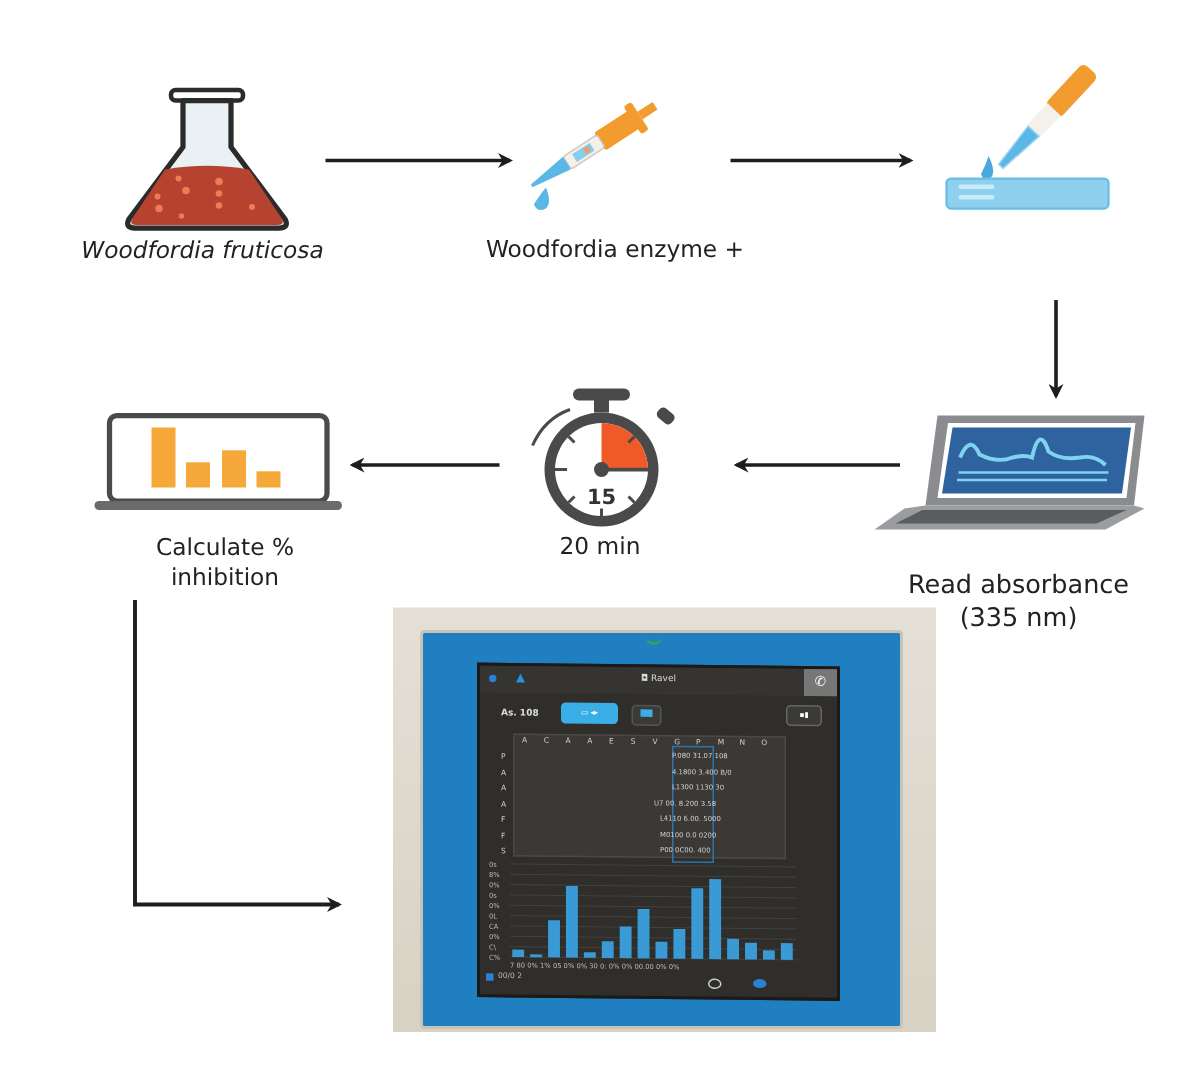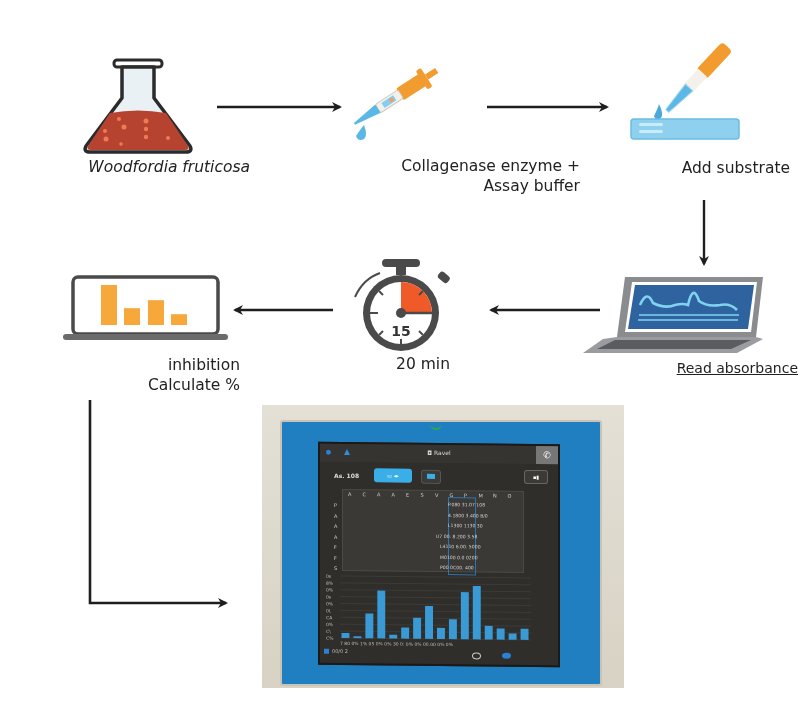--- a/index.html
+++ b/index.html
@@ -1,19 +1,19 @@
 <!DOCTYPE html>
 <html><head>
 <meta charset="utf-8">
 <style>
   html, body { margin:0; padding:0; }
   body { width:798px; height:714px; background:#ffffff; position:relative; overflow:hidden;
          font-family:"DejaVu Sans", sans-serif; color:#1e1e1e; }
   .abs { position:absolute; }
-  .label { position:absolute; text-align:right; font-size:15.5px; line-height:20px; color:#222; white-space:nowrap; }
+  .label { position:absolute; text-align:center; font-size:15.5px; line-height:20px; color:#222; white-space:nowrap; }
   .label .it { font-style:italic; }
   svg { position:absolute; overflow:visible; }
   .photo { position:absolute; left:262px; top:405px; width:362px; height:283px; background:#d9d4c8;
            background:linear-gradient(180deg,#e4e0d6 0%,#d8d2c4 100%); }
   .bezel { position:absolute; left:280px; top:420px; width:318px; height:262px; background:#1f7fc0;
            border:2px solid #c9c3b5; border-radius:3px; }
   .screen { position:absolute; left:318px; top:443px; width:238px; height:219px; background:#2f2e2b;
             border:2px solid #1b1a18; transform:skewY(0.6deg); }
   .scr-title { position:absolute; left:0; right:0; top:4px; text-align:center; font-size:6px; color:#d8d8d8; }
   .scr-btn { position:absolute; border-radius:3px; font-size:5px; color:#fff; text-align:center; line-height:14px; }
@@ -63,51 +63,50 @@
     <rect x="88" y="32" width="6" height="22" rx="2" fill="#f29b2e"></rect>
     <rect x="94" y="40" width="12" height="6" fill="#f29b2e"></rect>
     <rect x="36" y="38" width="27" height="10" rx="2" fill="#f4f1ea" stroke="#cfcac0" stroke-width="1"></rect>
     <path d="M8,42 L36,38 L36,48 L8,44 Z" fill="#5bb8e6"></path>
     <rect x="42" y="40" width="14" height="6" fill="#86cdef"></rect>
     <rect x="50" y="41" width="4" height="4" fill="#e8a071"></rect>
   </g>
   <path d="M16,81 Q22,72 24,70 Q28,80 24,84 Q18,87 16,81 Z" fill="#5bb8e6"></path>
 </svg>
 <div class="label" style="left:240px;top:156px;width:340px;">
-  <div>Collagenase enzyme +</div>
-  <div>Assay buffer</div>
+  <div>Woodfordia enzyme +</div>
 </div>
 
 <svg width="120" height="110" style="left:636px;top:28px">
   <g transform="rotate(-47 60 55)">
     <rect x="70" y="46" width="38" height="14" rx="4" fill="#f29b2e"></rect>
     <rect x="52" y="47" width="20" height="12" fill="#f4f1ea"></rect>
     <path d="M20,51 L52,48 L52,58 L20,55 Z" fill="#5bb8e6" stroke="#9fd3ef" stroke-width="1"></path>
   </g>
   <path d="M18,88 Q22,80 23,76 Q28,86 25,90 Q20,94 18,88 Z" fill="#4aa8db"></path>
   <rect x="-5" y="91" width="108" height="20" rx="3" fill="#8fd0ef" stroke="#6bbce4" stroke-width="1.5"></rect>
   <rect x="3" y="95" width="24" height="3" rx="1.5" fill="#c8ecfa"></rect>
   <rect x="3" y="102" width="24" height="3" rx="1.5" fill="#c8ecfa"></rect>
 </svg>
 <div class="label" style="left:600px;top:158px;width:190px;">
-  <div>Add substrate</div>
 </div>
 
 <svg width="200" height="80" style="left:575px;top:277px">
   <path d="M50,0 L188,0 L181,60 L42,60 Z" fill="#8a8c8f"></path>
   <path d="M57,5 L182,5 L176,55 L50,55 Z" fill="#ffffff"></path>
   <path d="M60,8 L179,8 L173,52 L53,52 Z" fill="#2f63a0"></path>
   <path d="M65,28 Q72,12 78,26 Q90,32 100,28 Q108,26 113,28 Q118,6 124,24 Q132,30 145,28 Q155,26 162,33" fill="none" stroke="#7fd3ef" stroke-width="2.6"></path>
   <line x1="64" y1="38" x2="164" y2="38" stroke="#7fd3ef" stroke-width="1.6"></line>
   <line x1="63" y1="43" x2="163" y2="43" stroke="#7fd3ef" stroke-width="1.6"></line>
   <path d="M42,60 L181,60 L188,62 L162,76 L8,76 L28,62 Z" fill="#9a9c9f"></path>
   <path d="M40,63 L176,63 L156,72 L22,72 Z" fill="#5a5c5f"></path>
 </svg>
-<div class="label" style="left:560px;top:357px;width:238px;font-size:14px;line-height:22px;text-decoration:underline;">
+<div class="label" style="left:560px;top:379px;width:238px;font-size:17px;line-height:22px;">
   <div>Read absorbance</div>
+  <div>(335 nm)</div>
 </div>
 
 <svg width="110" height="90" style="left:345px;top:259px">
   <rect x="37" y="0" width="38" height="8" rx="4" fill="#4a4a4a"></rect>
   <rect x="51" y="7" width="10" height="9" fill="#4a4a4a"></rect>
   <g transform="rotate(40 97 22)">
       <rect x="90" y="14" width="12" height="8" rx="3" fill="#4a4a4a"></rect>
     </g>
   <circle cx="56" cy="54" r="38" fill="#4a4a4a"></circle>
   <circle cx="56" cy="54" r="31" fill="#ffffff"></circle>
@@ -133,22 +132,22 @@
   <rect x="10" y="2" width="145" height="57" rx="5" fill="#ffffff" stroke="#4a4a4a" stroke-width="3.5"></rect>
   <rect x="0" y="59" width="165" height="6" rx="3" fill="#6b6b6b"></rect>
   <g id="calc-bars">
       <rect x="38" y="10" width="16" height="40" fill="#f7a83a"></rect>
       <rect x="61" y="33.2" width="16" height="16.8" fill="#f7a83a"></rect>
       <rect x="85" y="25.2" width="16" height="24.8" fill="#f7a83a"></rect>
       <rect x="108" y="39.2" width="16" height="10.8" fill="#f7a83a"></rect>
     </g>
 </svg>
 <div class="label" style="left:60px;top:355px;width:180px;">
+  <div>Calculate %</div>
   <div>inhibition</div>
-  <div>Calculate %</div>
 </div>
 
 <div class="photo"></div>
 <div class="bezel">
   <div class="abs" style="left:148px;top:2px;width:12px;height:4px;border-bottom:2px solid #2ea84a;border-radius:0 0 8px 8px;"></div>
 </div>
 <div class="screen">
   <div class="abs" style="left:0;top:0;width:238px;height:18px;background:#353431;"></div>
   <div class="abs" style="left:6px;top:6px;width:5px;height:5px;border-radius:50%;background:#2b7fd4;"></div>
   <div class="abs" style="left:24px;top:5px;width:0;height:0;border-left:3px solid transparent;border-right:3px solid transparent;border-bottom:6px solid #2b8fe0;"></div>

